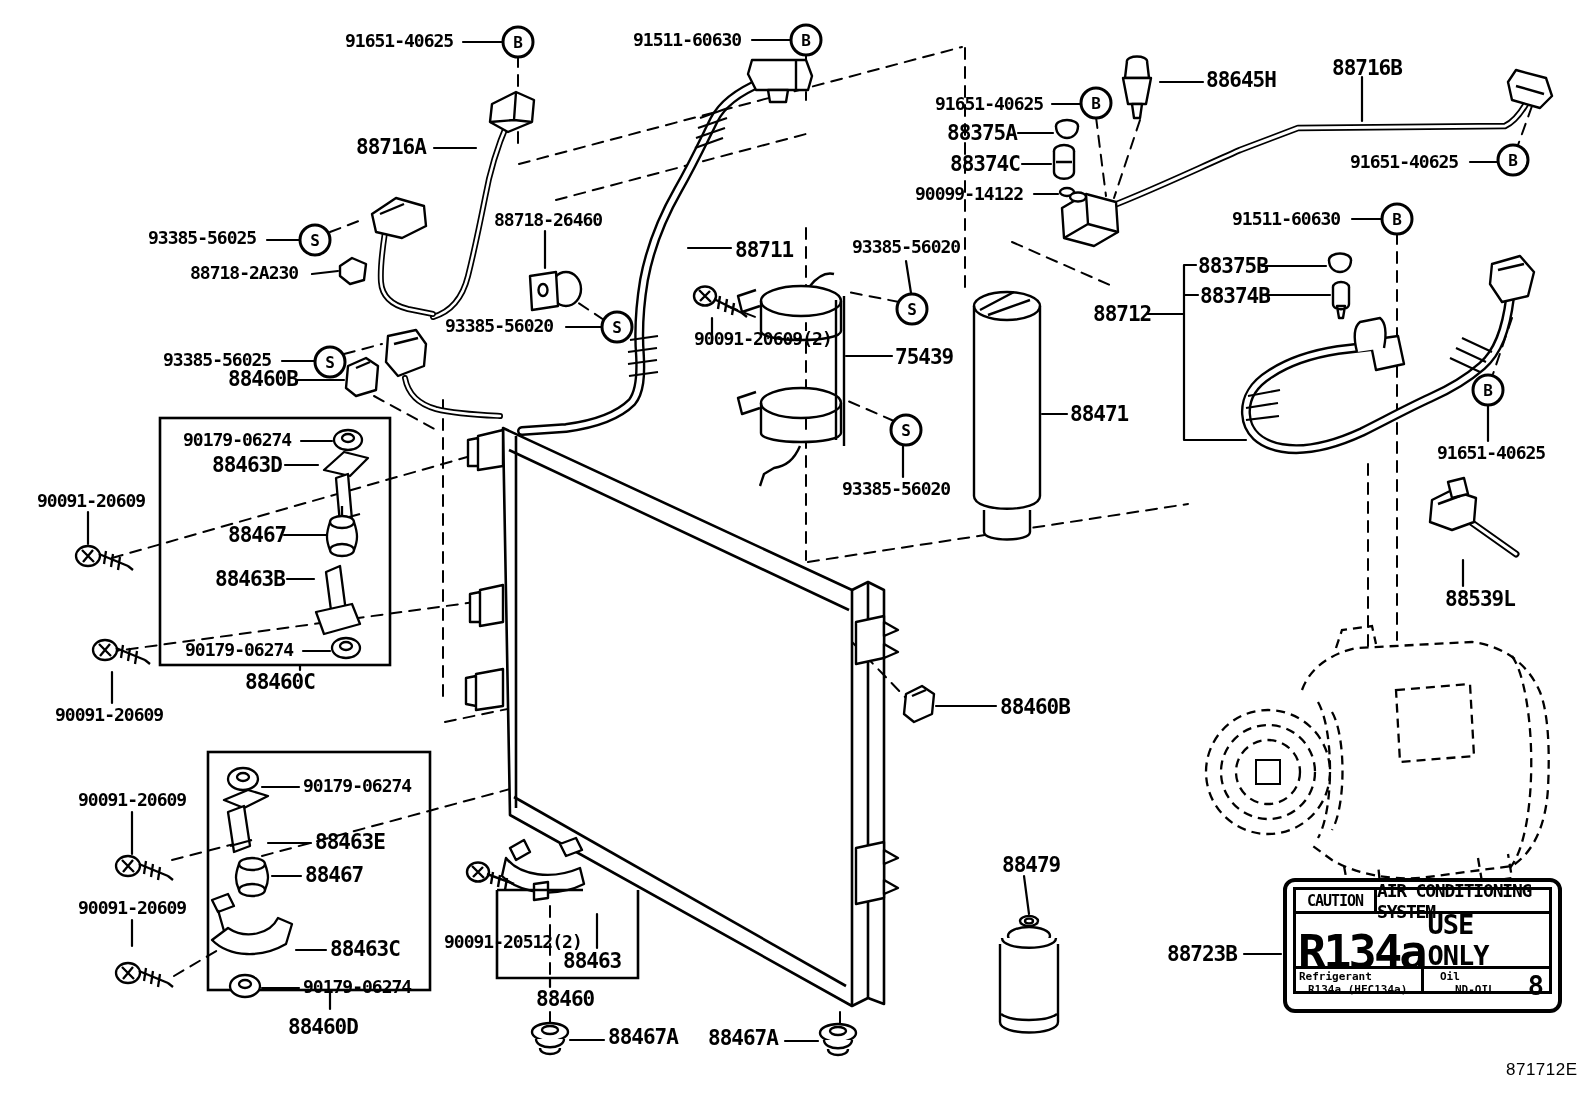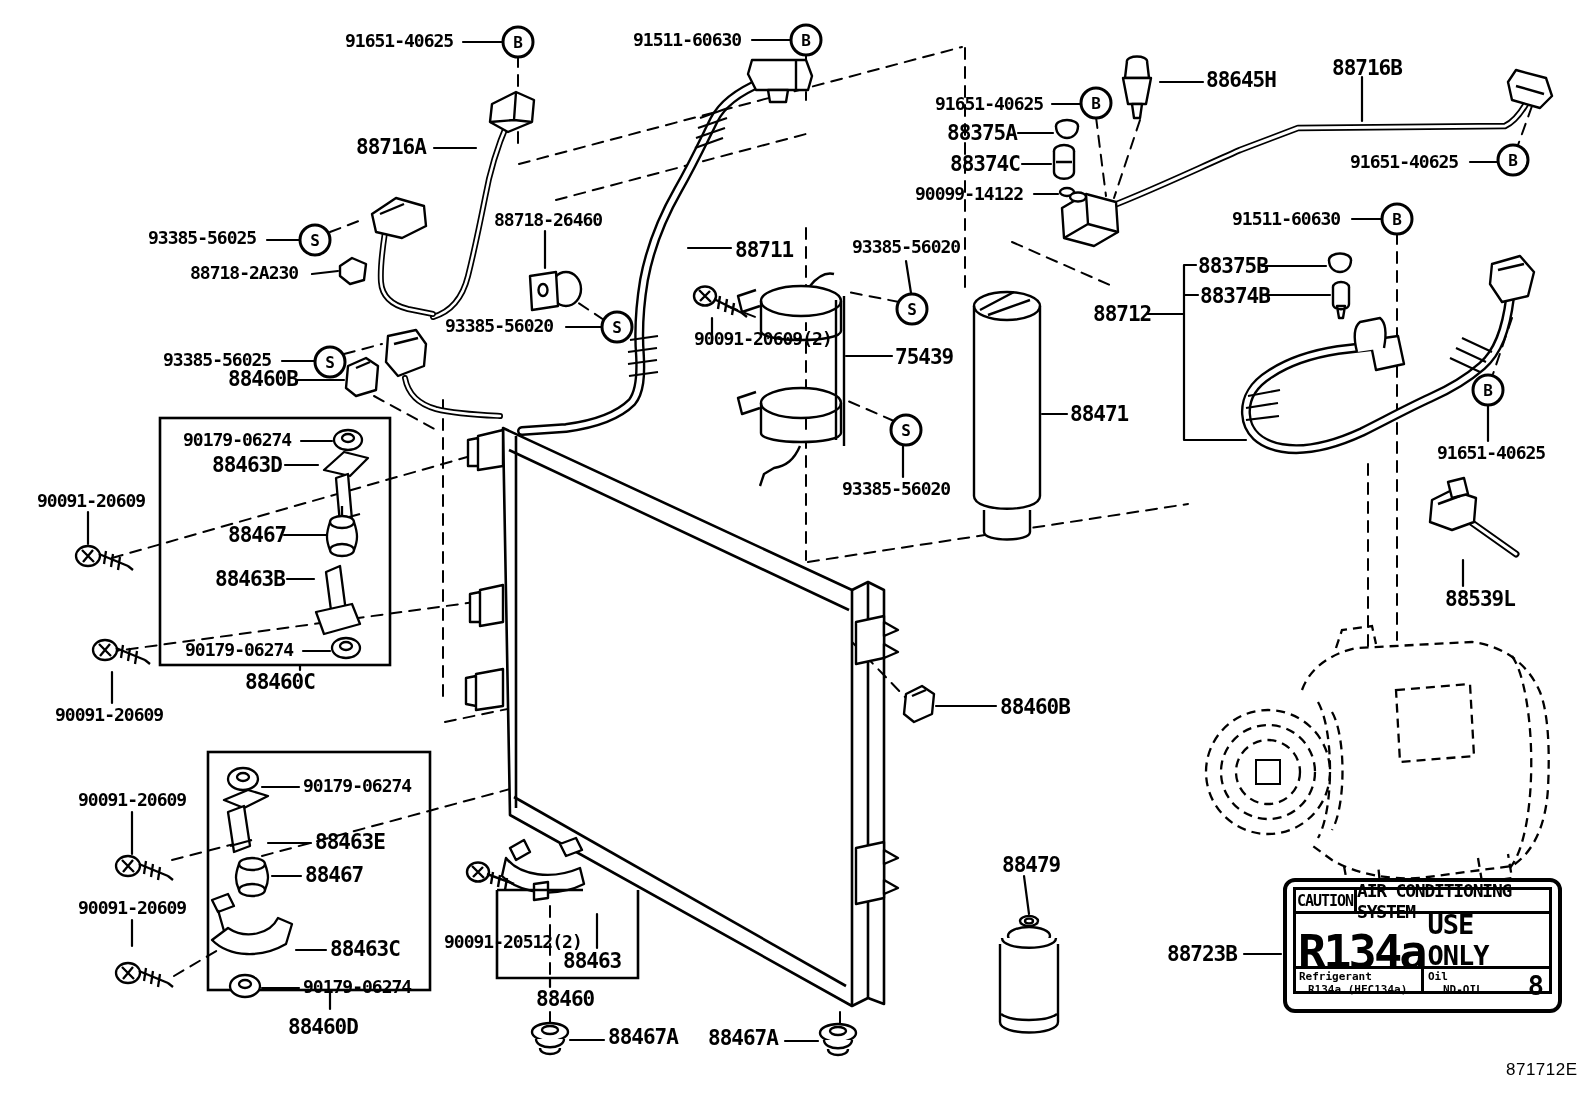--- a/index.html
+++ b/index.html
@@ -13,32 +13,32 @@
            background:#fff;display:flex;align-items:center;justify-content:center;
            font-weight:bold;font-size:16px;line-height:1;transform:translate(-50%,-50%);}
   .drawing-number{position:absolute;left:1506px;top:1060px;font-family:"Liberation Sans",sans-serif;
            font-weight:normal;font-size:17px;letter-spacing:0.5px;}
   
   .plate{position:absolute;left:1283px;top:878px;width:279px;height:135px;border:4px solid #000;
          border-radius:12px;background:#fff;box-sizing:border-box;padding:5px 6px;}
   .plate-cell{border:3px solid #000;box-sizing:border-box;display:flex;align-items:center;
          justify-content:center;font-weight:bold;background:#fff;}
   .plate-row1{display:flex;height:27px;}
-  .caution-cell{width:64px;font-size:15px;letter-spacing:-1px;}
+  .caution-cell{width:84px;font-size:15px;letter-spacing:-1px;}
   .system-cell{flex:1;margin-left:-3px;font-size:18px;letter-spacing:-1.2px;}
   .plate-row2{display:flex;align-items:center;height:58px;border:3px solid #000;margin-top:-3px;
          box-sizing:border-box;padding:0 2px;background:#fff;}
   .r134a{font-size:47px;font-weight:bold;letter-spacing:-3px;line-height:0.9;margin-top:24px;}
   .useonly{font-size:27px;font-weight:bold;letter-spacing:-1px;margin-left:3px;}
   .plate-row3{display:flex;height:28px;margin-top:-3px;}
   .refrigerant-cell{width:131px;border:3px solid #000;box-sizing:border-box;font-size:11px;
          font-weight:bold;line-height:1.2;padding:1px 3px;background:#fff;}
   .ref-line2{padding-left:9px;white-space:nowrap;}
   .oil-cell{flex:1;border:3px solid #000;margin-left:-3px;box-sizing:border-box;font-size:11px;
-         font-weight:bold;padding:1px 4px;position:relative;background:#fff;line-height:1.2;}
+         font-weight:bold;padding:1px 16px;position:relative;background:#fff;line-height:1.2;}
   .oil-nd{padding-left:15px;}
   .oil-8{position:absolute;right:5px;top:1px;font-size:27px;font-weight:bold;}
 </style>
 </head>
 <body>
 
 <div class="stage">
 
   <svg width="1592" height="1099" viewBox="0 0 1592 1099">
 

